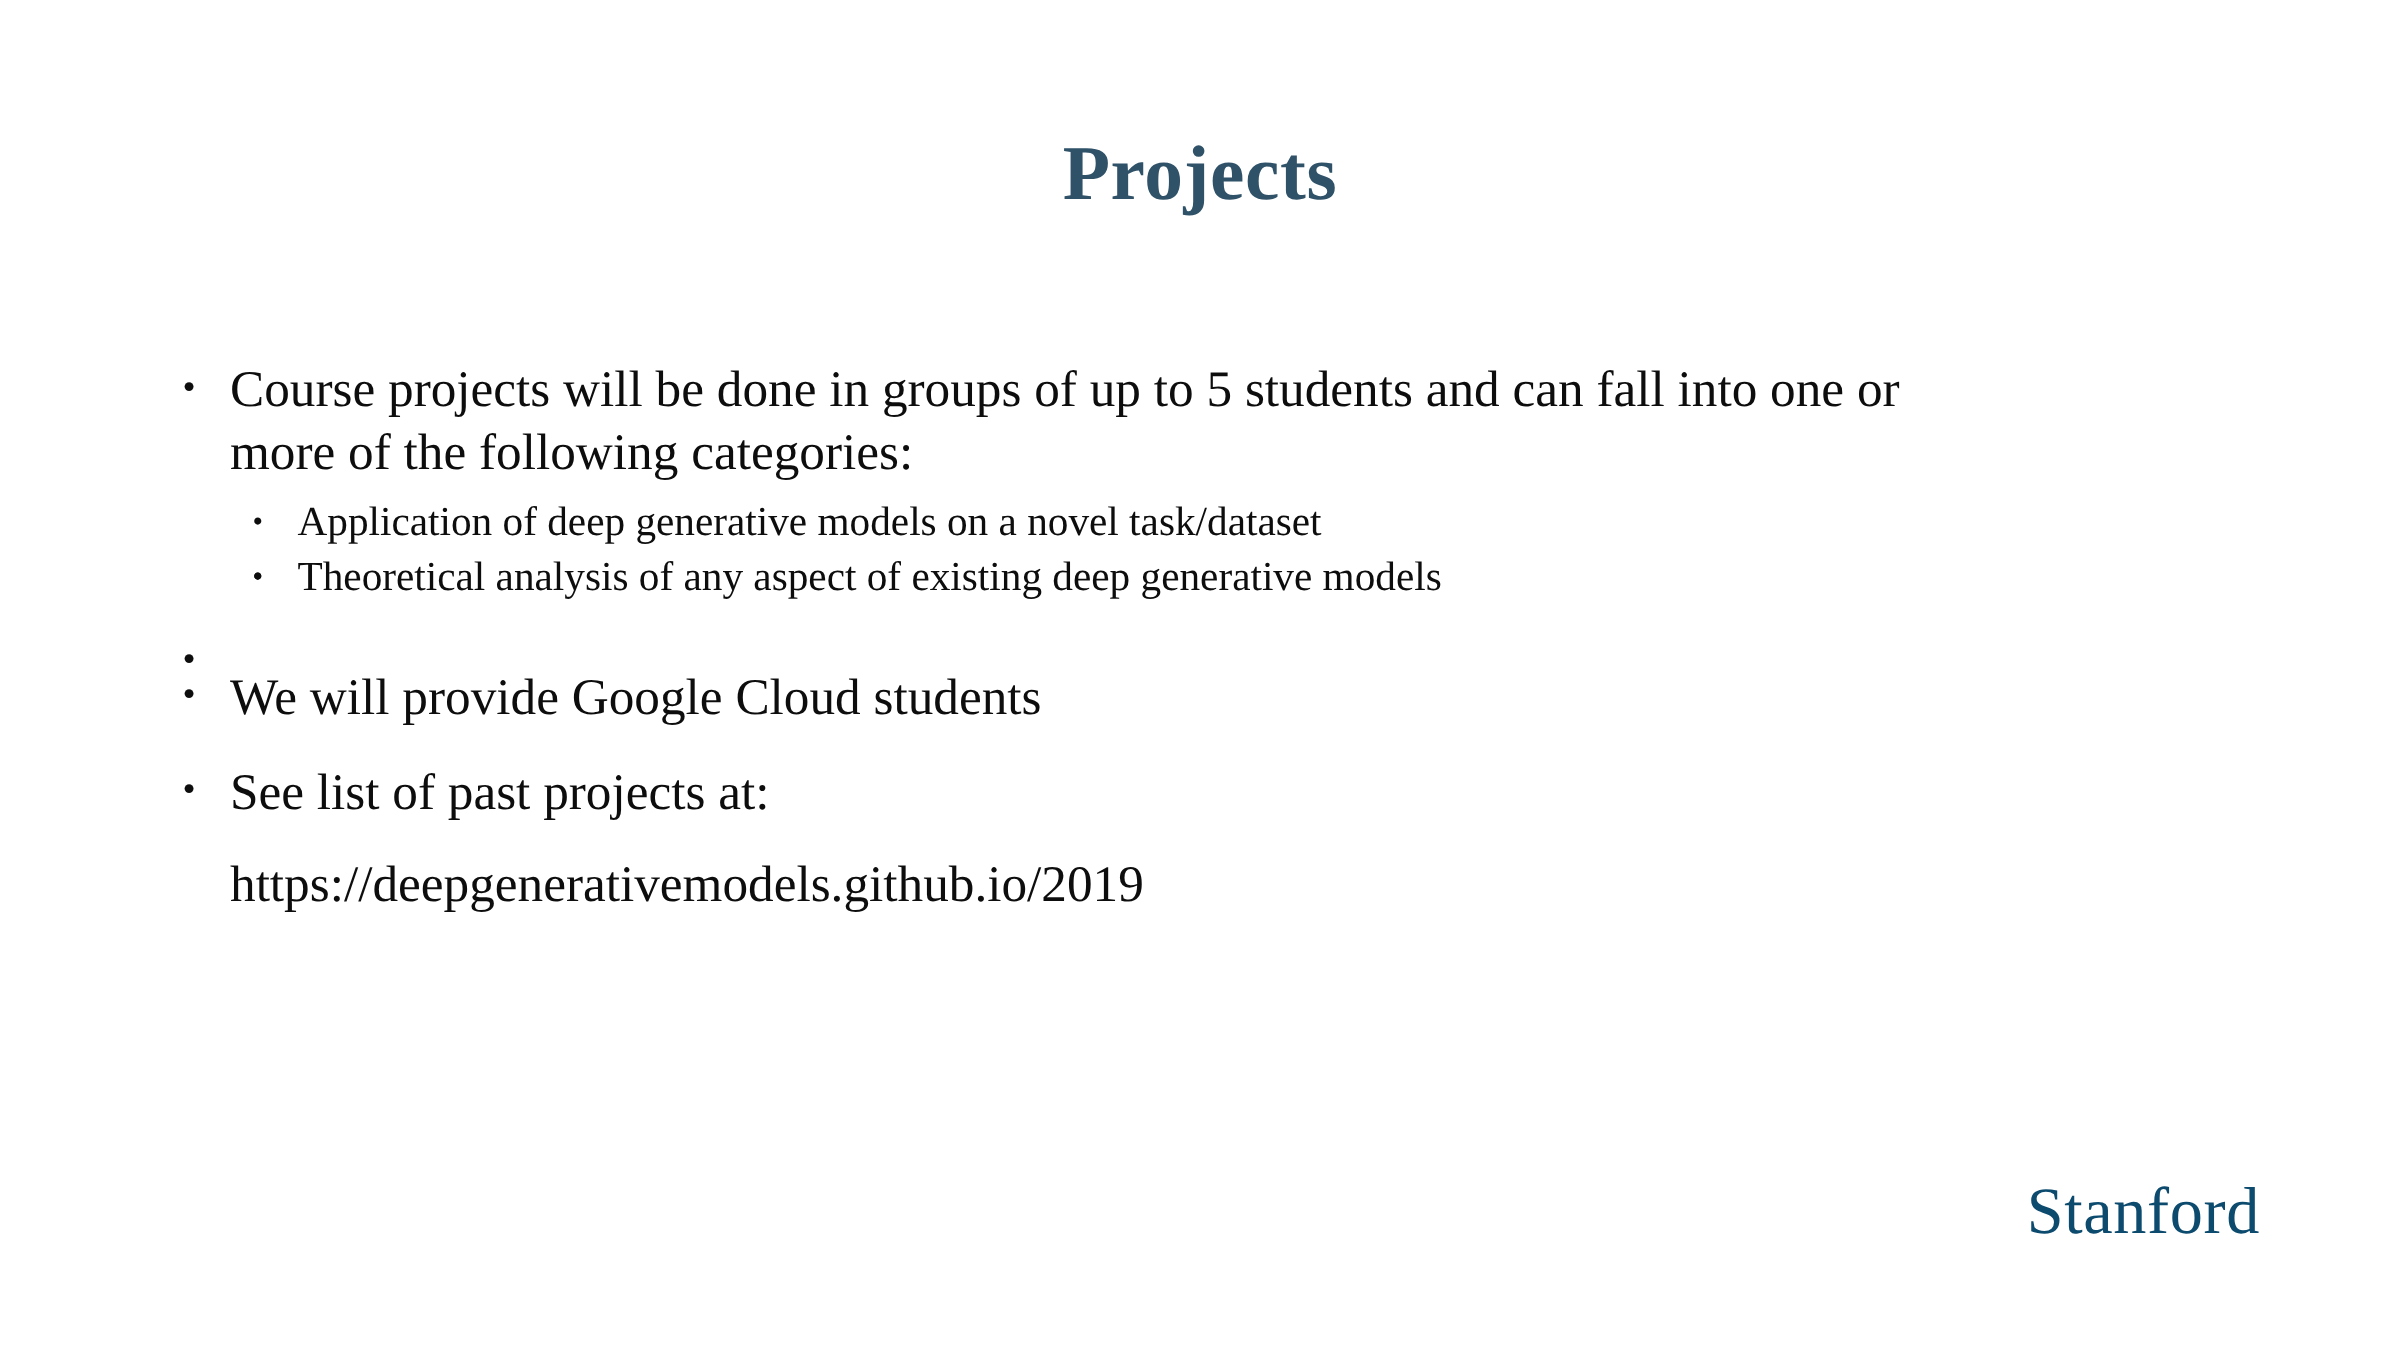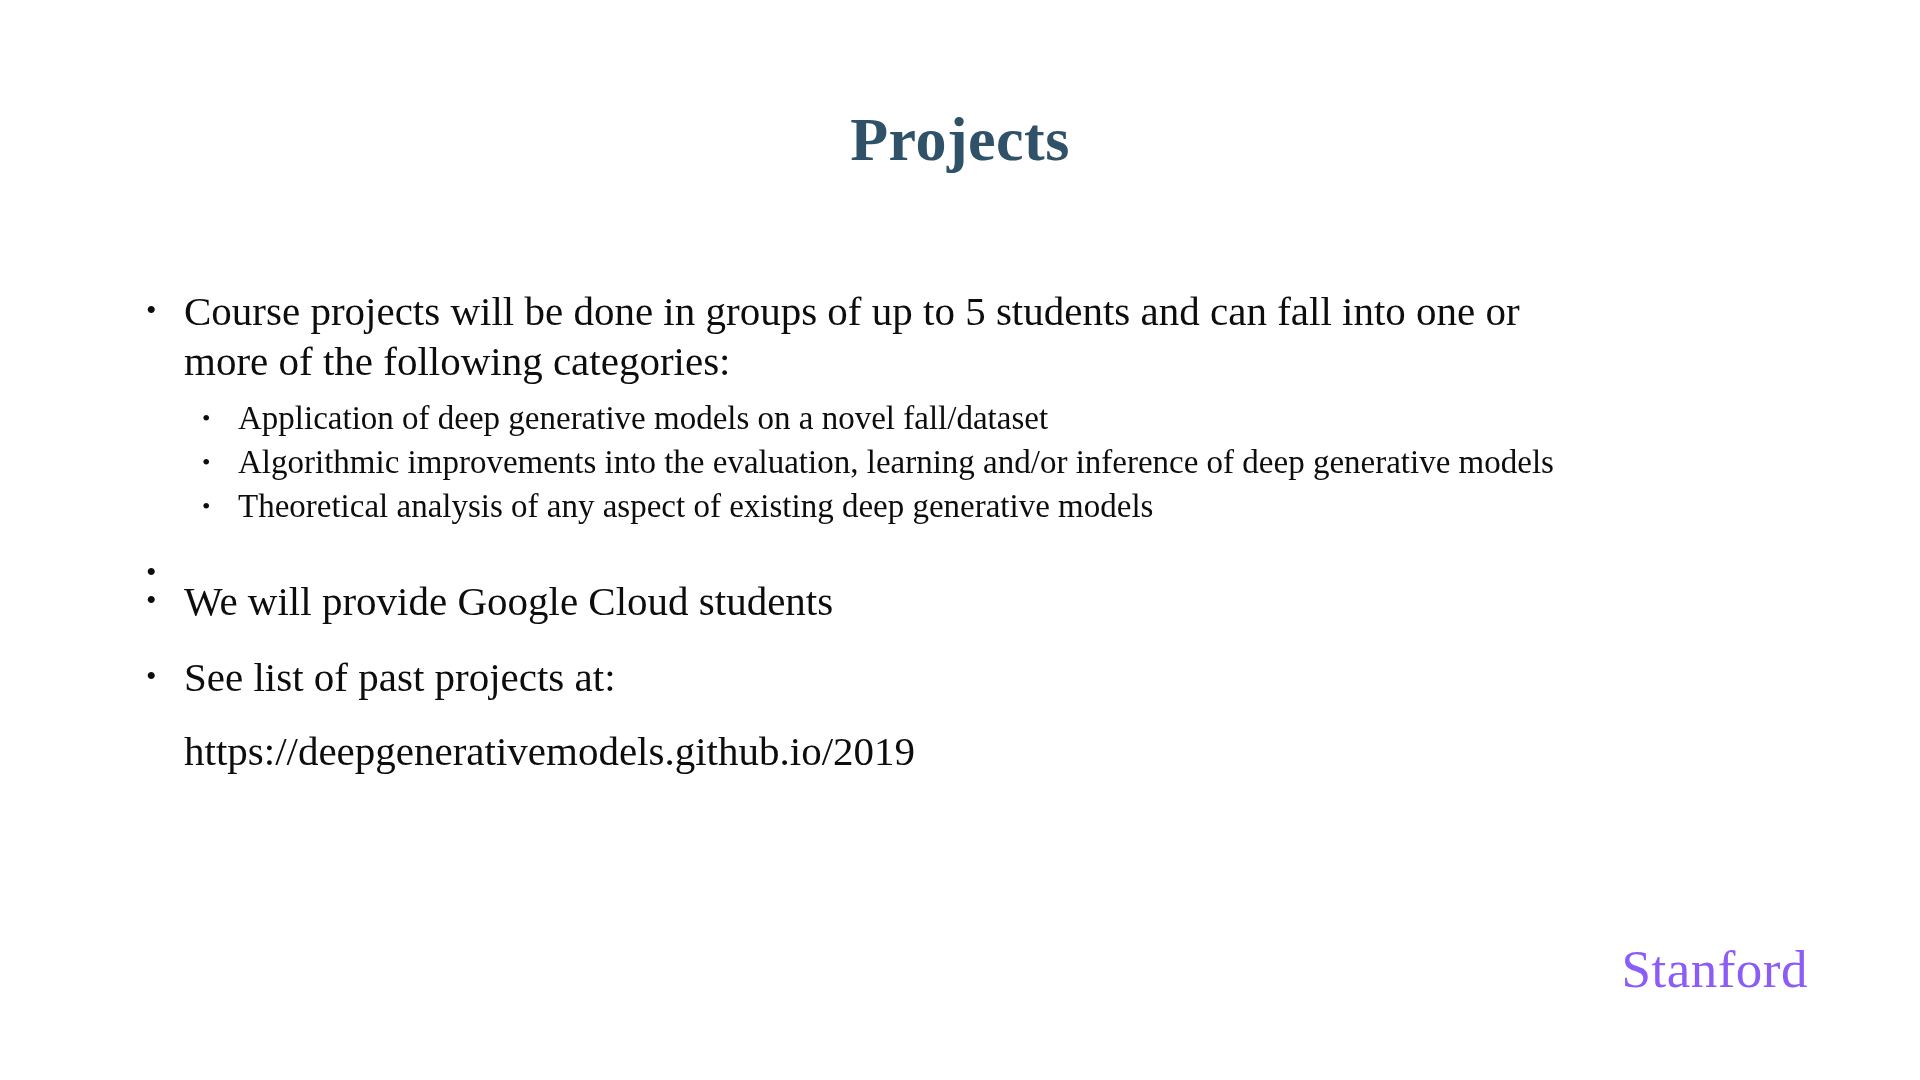--- a/index.html
+++ b/index.html
@@ -101,21 +101,21 @@
     display: block;
     margin-top: 24px;
   }
 
   
   .stanford-logo {
     position: absolute;
     right: 112px;
     bottom: 84px;
     font-size: 53px;
-    color: #8b5cf6;
+    color: #0c4a6e;
     font-family: "Liberation Serif", "DejaVu Serif", serif;
     letter-spacing: 0.5px;
     line-height: 1;
     user-select: none;
     text-align: right;
   }
 </style>
 </head>
 <body>
 
@@ -126,25 +126,24 @@
   <div class="body-area">
 
     <div class="bullet-l1">
       <span class="marker">•</span>
       <span class="text">Course projects will be done in groups of up to 5 students and can fall into one or more of the following categories:</span>
     </div>
 
     <div class="sublist">
       <div class="bullet-l2">
         <span class="marker">•</span>
-        <span class="text">Application of deep generative models on a novel fall/dataset</span>
+        <span class="text">Application of deep generative models on a novel task/dataset</span>
       </div>
       <div class="bullet-l2">
         <span class="marker">•</span>
-        <span class="text">Algorithmic improvements into the evaluation, learning and/or inference of deep generative models</span>
       </div>
       <div class="bullet-l2">
         <span class="marker">•</span>
         <span class="text">Theoretical analysis of any aspect of existing deep generative models</span>
       </div>
     </div>
 
     <div class="gap-after-sublist"></div>
 
     <div class="bullet-l1 bullet-spacing-lg">

